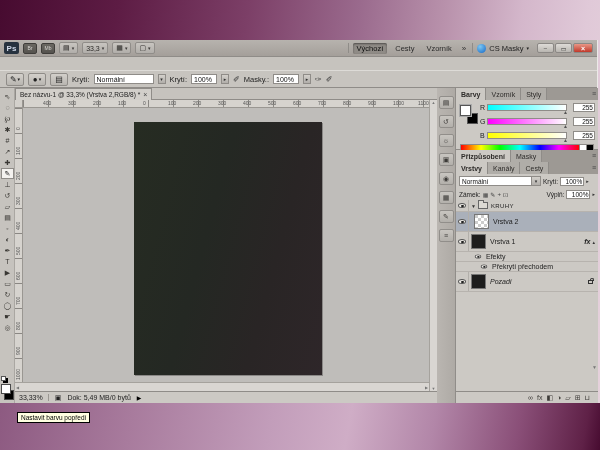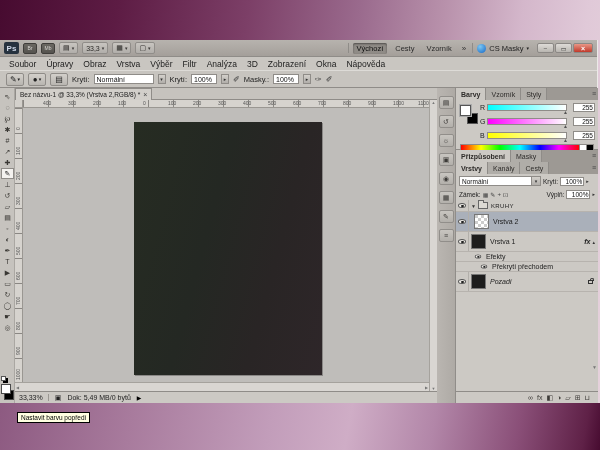--- a/index.html
+++ b/index.html
@@ -215,34 +215,20 @@
       <span>CS Masky</span>
       <span class="dd" style="font-size:5px">▾</span>
     </div>
     <div class="winbtns">
       <div class="winbtn">–</div>
       <div class="winbtn">▭</div>
       <div class="winbtn close">×</div>
     </div>
   </div>
 
-  <div class="menubar">
-
-  <span>Soubor</span>
-      <span>Úpravy</span>
-      <span>Obraz</span>
-      <span>Vrstva</span>
-      <span>Výběr</span>
-      <span>Filtr</span>
-      <span>Analýza</span>
-      <span>3D</span>
-      <span>Zobrazení</span>
-      <span>Okna</span>
-      <span>Nápověda</span>
-    </div>
 
   <div class="optionsbar">
     <div class="opt-tool">
       <span>✎</span>
       <span class="opt-dd">▾</span>
     </div>
     <div class="opt-tool">
       <span>●</span>
       <span class="opt-dd">▾</span>
     </div>

